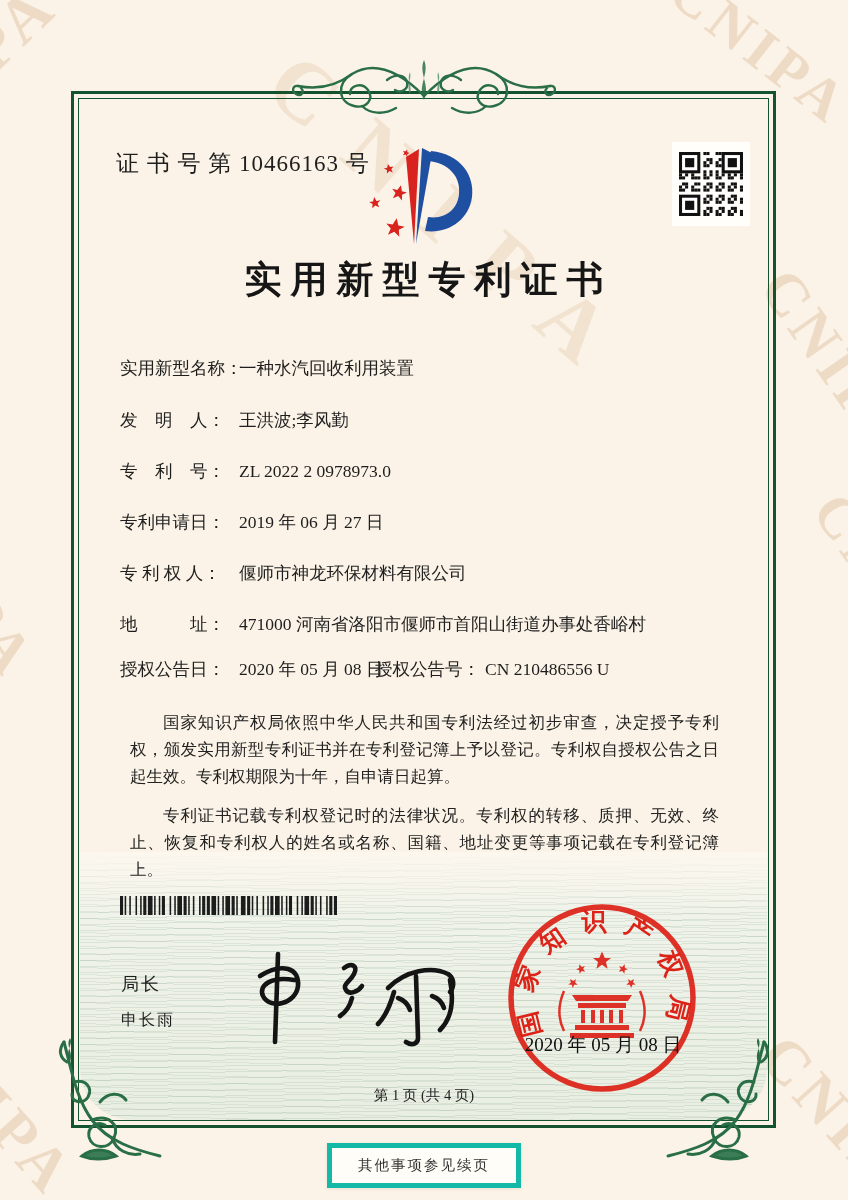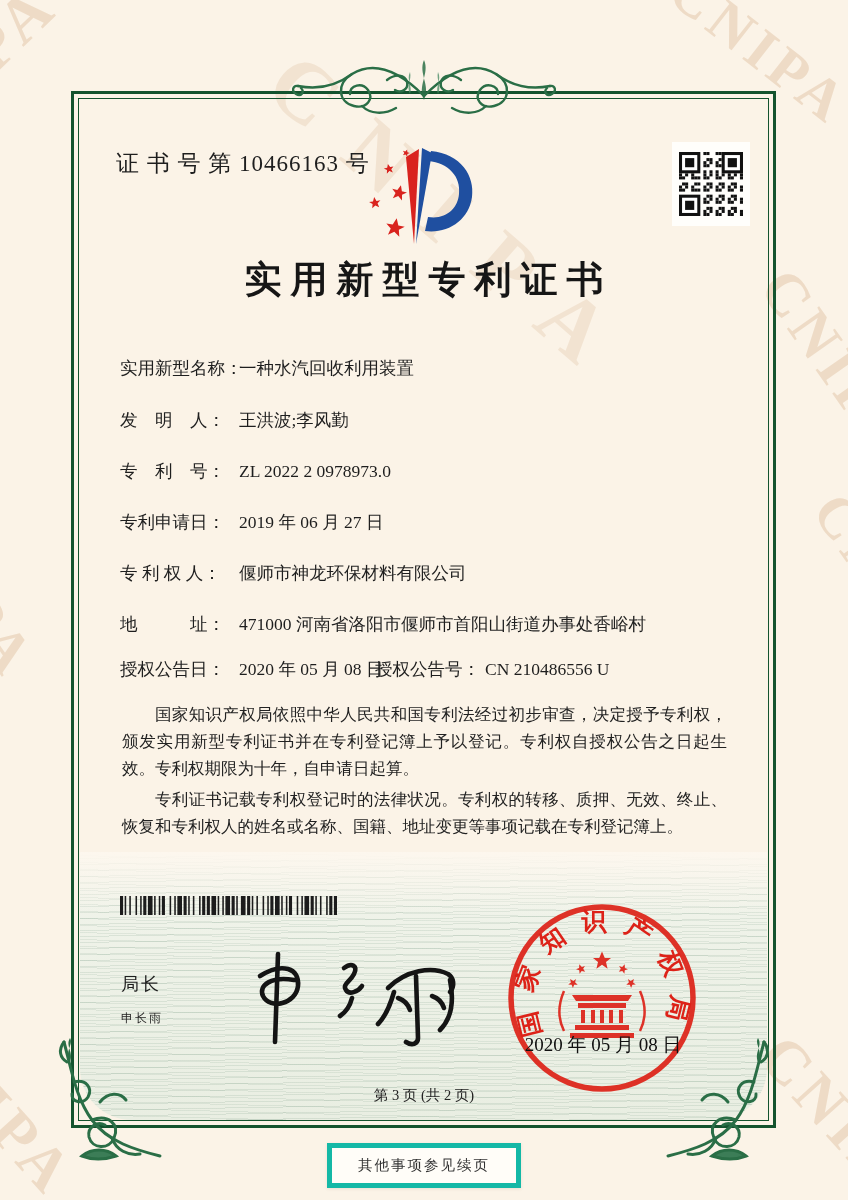--- a/index.html
+++ b/index.html
@@ -40,25 +40,25 @@
   
   .field-row{position:absolute; left:120px; font-size:17.5px; z-index:4; white-space:nowrap;}
   .field-label{display:inline-block; width:119px;}
   .field-value{margin-left:0px;}
   .row-grant{left:120px; width:610px;}
   .grant-no-group{position:absolute; left:250px; top:0;}
   .grant-no-group .field-label{width:115px;text-align:center;}
   
   .body-text{position:absolute; left:118px; top:697px; width:613px; z-index:4;
     font-size:16.5px; line-height:27px; text-align:justify; color:#222;}
-  .body-text p{margin:4px; text-indent:2em;}
+  .body-text p{margin:12px; text-indent:2em;}
   
   .barcode{position:absolute; left:120px; top:896px; z-index:4;}
   .director-title{position:absolute; left:121px; top:972px; font-size:18px; letter-spacing:2px; z-index:4;}
-  .director-name{position:absolute; left:121px; top:1010px; font-size:12px; letter-spacing:2px; z-index:4;}
+  .director-name{position:absolute; left:121px; top:1010px; font-size:16px; letter-spacing:2px; z-index:4;}
   .signature{position:absolute; left:248px; top:942px; z-index:5;}
   .seal{position:absolute; left:502px; top:895px; z-index:5;}
   .seal-date{position:absolute; left:505px; top:1032px; width:196px; text-align:center;
     font-size:19px; color:#111; z-index:6; white-space:nowrap;}
   .page-footer{position:absolute; left:0; right:0; top:1086px; text-align:center;
     font-size:14.5px; z-index:4; color:#222;}
   .cont-box{position:absolute; left:50%; transform:translateX(-50%); top:1143px;
     background:#fffdf8; border:5px solid #14b8a6; box-shadow:0 1px 3px rgba(120,90,60,.12);
     padding:8px 26px; font-size:14.5px; letter-spacing:2px; z-index:4; color:#333;}
   
@@ -391,16 +391,16 @@
         <rect x="107" y="115" width="4" height="13"></rect>
       <rect x="117" y="115" width="4" height="13"></rect>
       <rect x="73" y="130" width="54" height="5"></rect>
       <rect x="68" y="138" width="64" height="5"></rect>
       <path d="M62,96 C56,110 56,124 62,136" fill="none" stroke="#dd2218" stroke-width="2.5"></path>
       <path d="M138,96 C144,110 144,124 138,136" fill="none" stroke="#dd2218" stroke-width="2.5"></path>
     </g>
   </svg>
   <div class="seal-date">2020 年 05 月 08 日</div>
 
-  <div class="page-footer">第 3 页 (共 2 页)</div>
+  <div class="page-footer">第 1 页 (共 4 页)</div>
   <div class="cont-box">其他事项参见续页</div>
 
 </div>
 
 </body></html>

